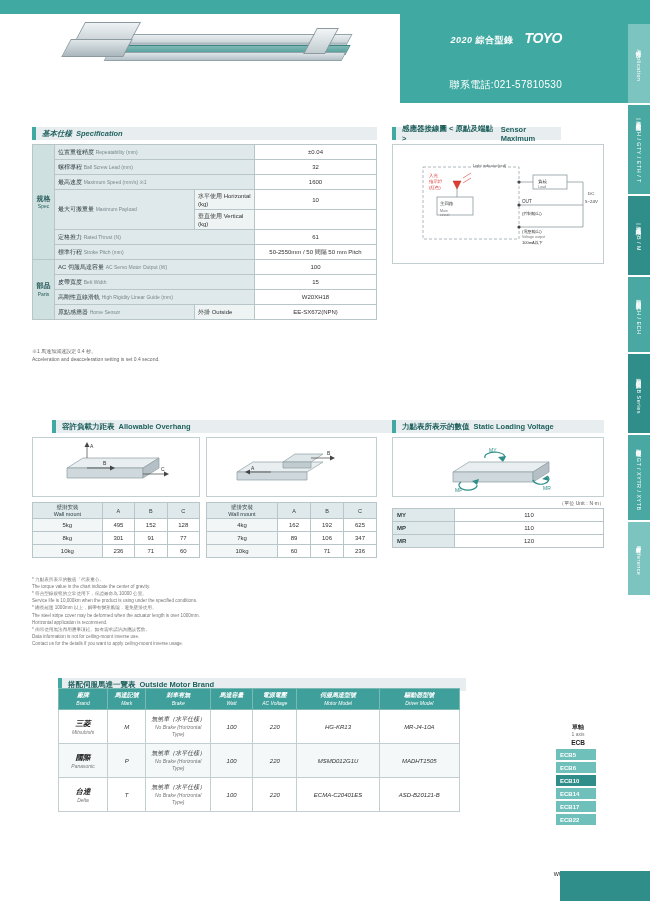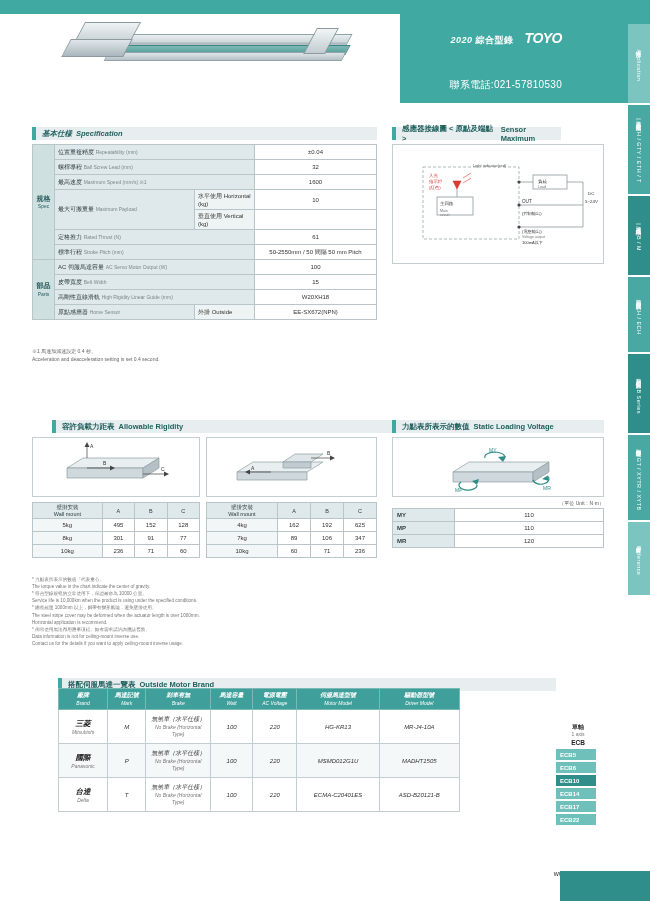--- a/index.html
+++ b/index.html
@@ -375,21 +375,21 @@
     <text x="129" y="88" font-size="4.2" fill="#333" font-family="Liberation Sans, sans-serif">(電壓輸出)</text>
     <text x="129" y="93" font-size="3.6" fill="#777" font-family="Liberation Sans, sans-serif">Voltage output</text>
     <text x="129" y="99" font-size="4" fill="#333" font-family="Liberation Sans, sans-serif">100mA以下</text>
     <text x="195" y="50" font-size="4.4" fill="#333" font-family="Liberation Sans, sans-serif">DC</text>
     <text x="192" y="58" font-size="4.4" fill="#333" font-family="Liberation Sans, sans-serif">5~24V</text>
   </svg>
 </div>
 
 <div class="sec-head" style="left:32px; top:420px; width:345px;margin-left:20px;">
   <span>容許負載力距表</span>
-  <span class="en">Allowable Rigidity</span>
+  <span class="en">Allowable Overhang</span>
 </div>
 
 <div class="ohang-img" style="left:32px; top:437px; width:168px; height:60px;">
   <svg width="168" height="60" viewBox="0 0 168 60">
     <polygon points="34,30 110,30 126,20 50,20" fill="#e9eef0" stroke="#8e9da2" stroke-width="0.7"></polygon>
     <polygon points="34,30 110,30 110,40 34,40" fill="#cfd8dc" stroke="#8e9da2" stroke-width="0.7"></polygon>
     <polygon points="110,30 126,20 126,30 110,40" fill="#b4c0c5" stroke="#8e9da2" stroke-width="0.7"></polygon>
     <line x1="54" y1="20" x2="54" y2="6" stroke="#444" stroke-width="0.7"></line>
     <polygon points="54,4 51.5,9 56.5,9" fill="#444"></polygon>
     <text x="57" y="10" font-size="5" fill="#333" font-family="Liberation Sans, sans-serif">A</text>
@@ -526,21 +526,21 @@
     <td class="k">MP</td>
     <td class="v">110</td>
   </tr>
   <tr>
     <td class="k">MR</td>
     <td class="v">120</td>
   </tr>
 </tbody>
   </table>
 
-<div class="sec-head" style="left:58px; top:678px; width:498px;">
+<div class="sec-head" style="left:58px; top:678px; width:408px;">
   <span>搭配伺服馬達一覽表</span>
   <span class="en">Outside Motor Brand</span>
 </div>
 
 <table class="mb">
   <tbody>
       <tr>
     <th style="width:58px">
       <span>廠牌</span><span class="en">Brand</span>
     </th>

